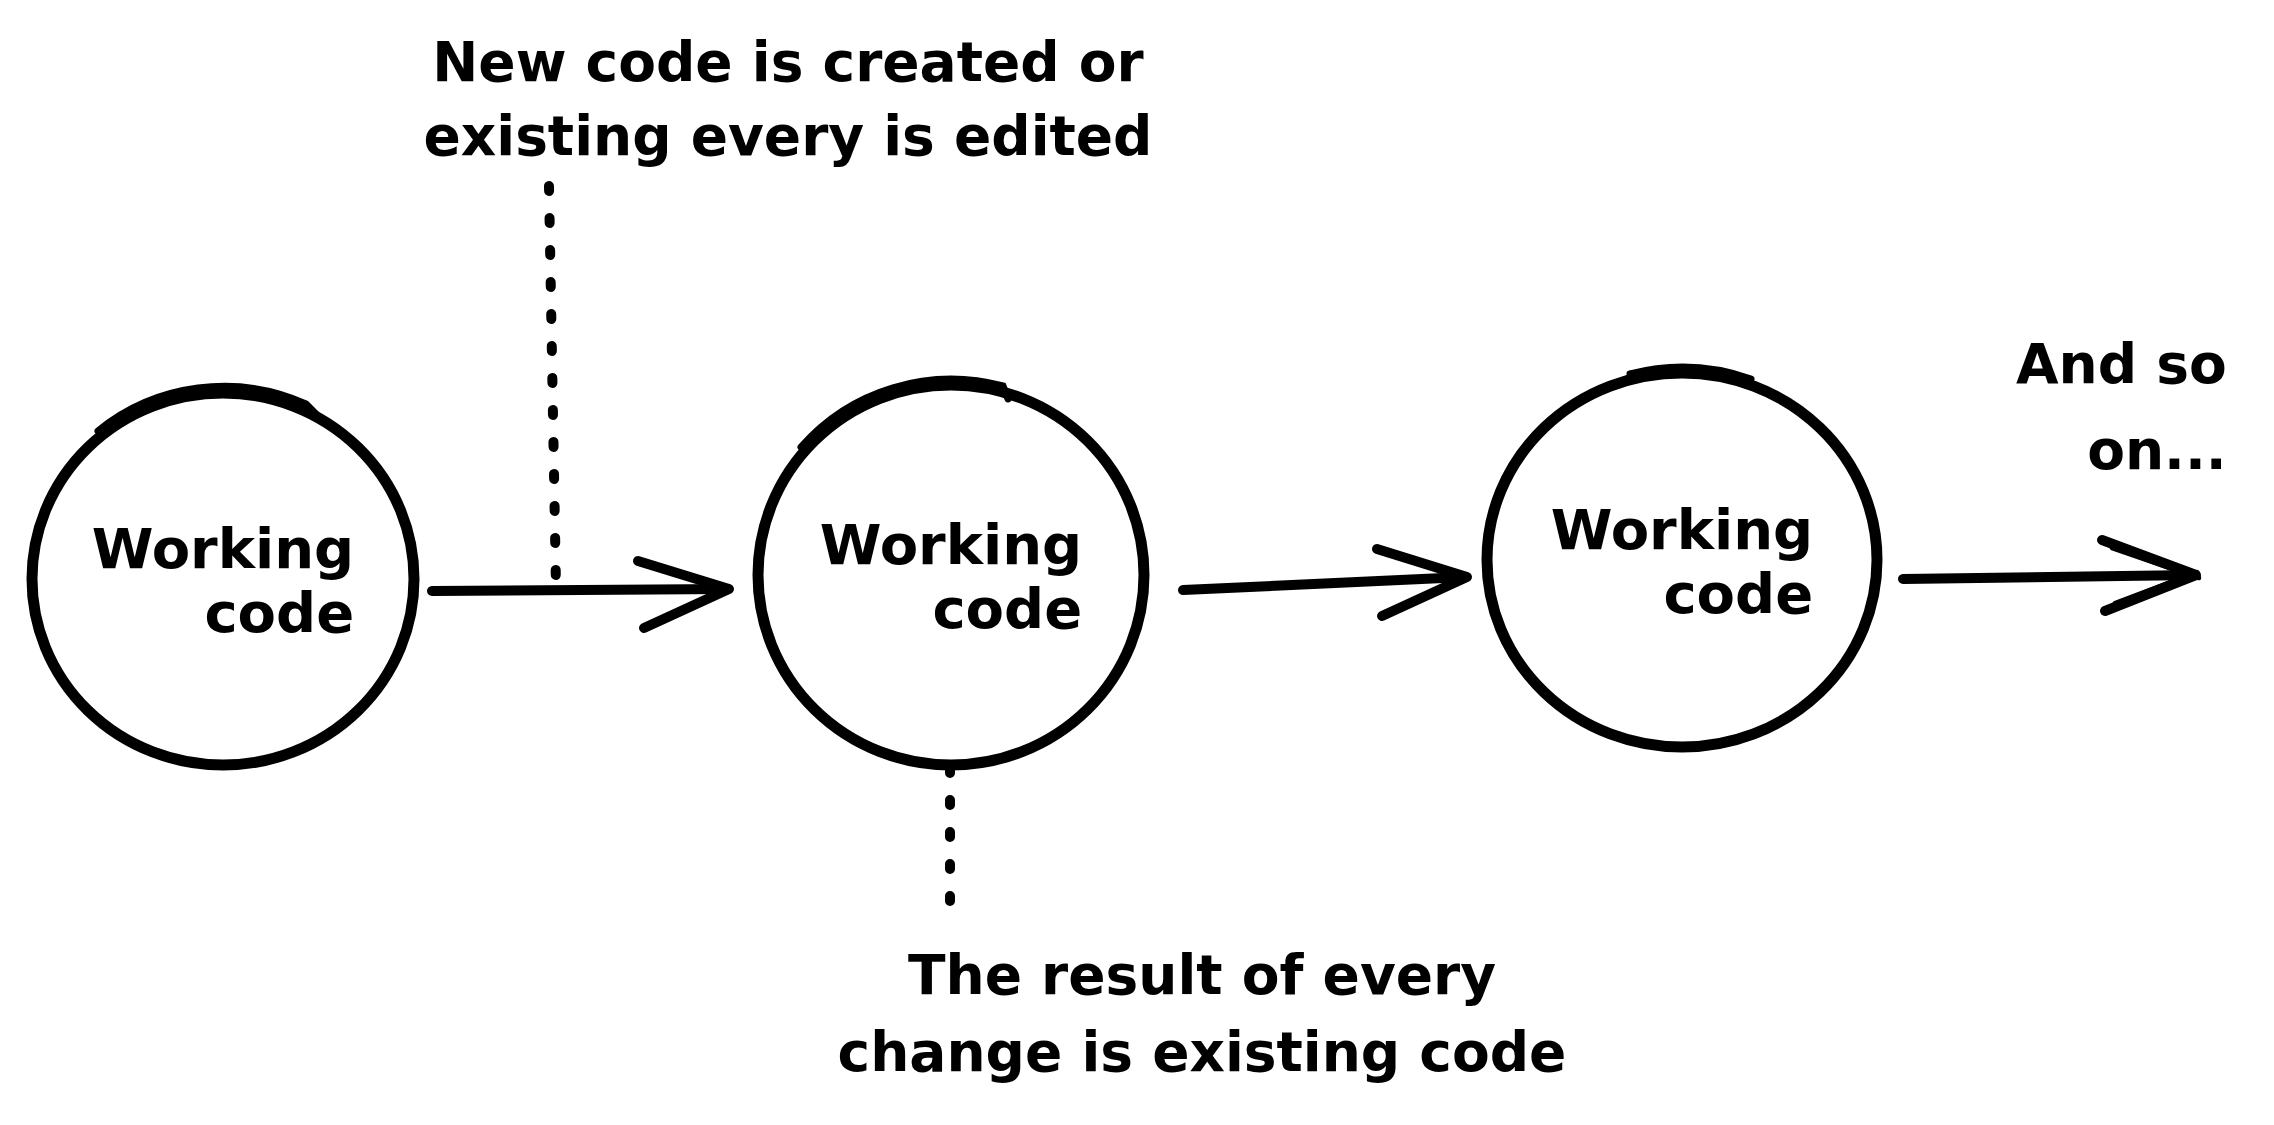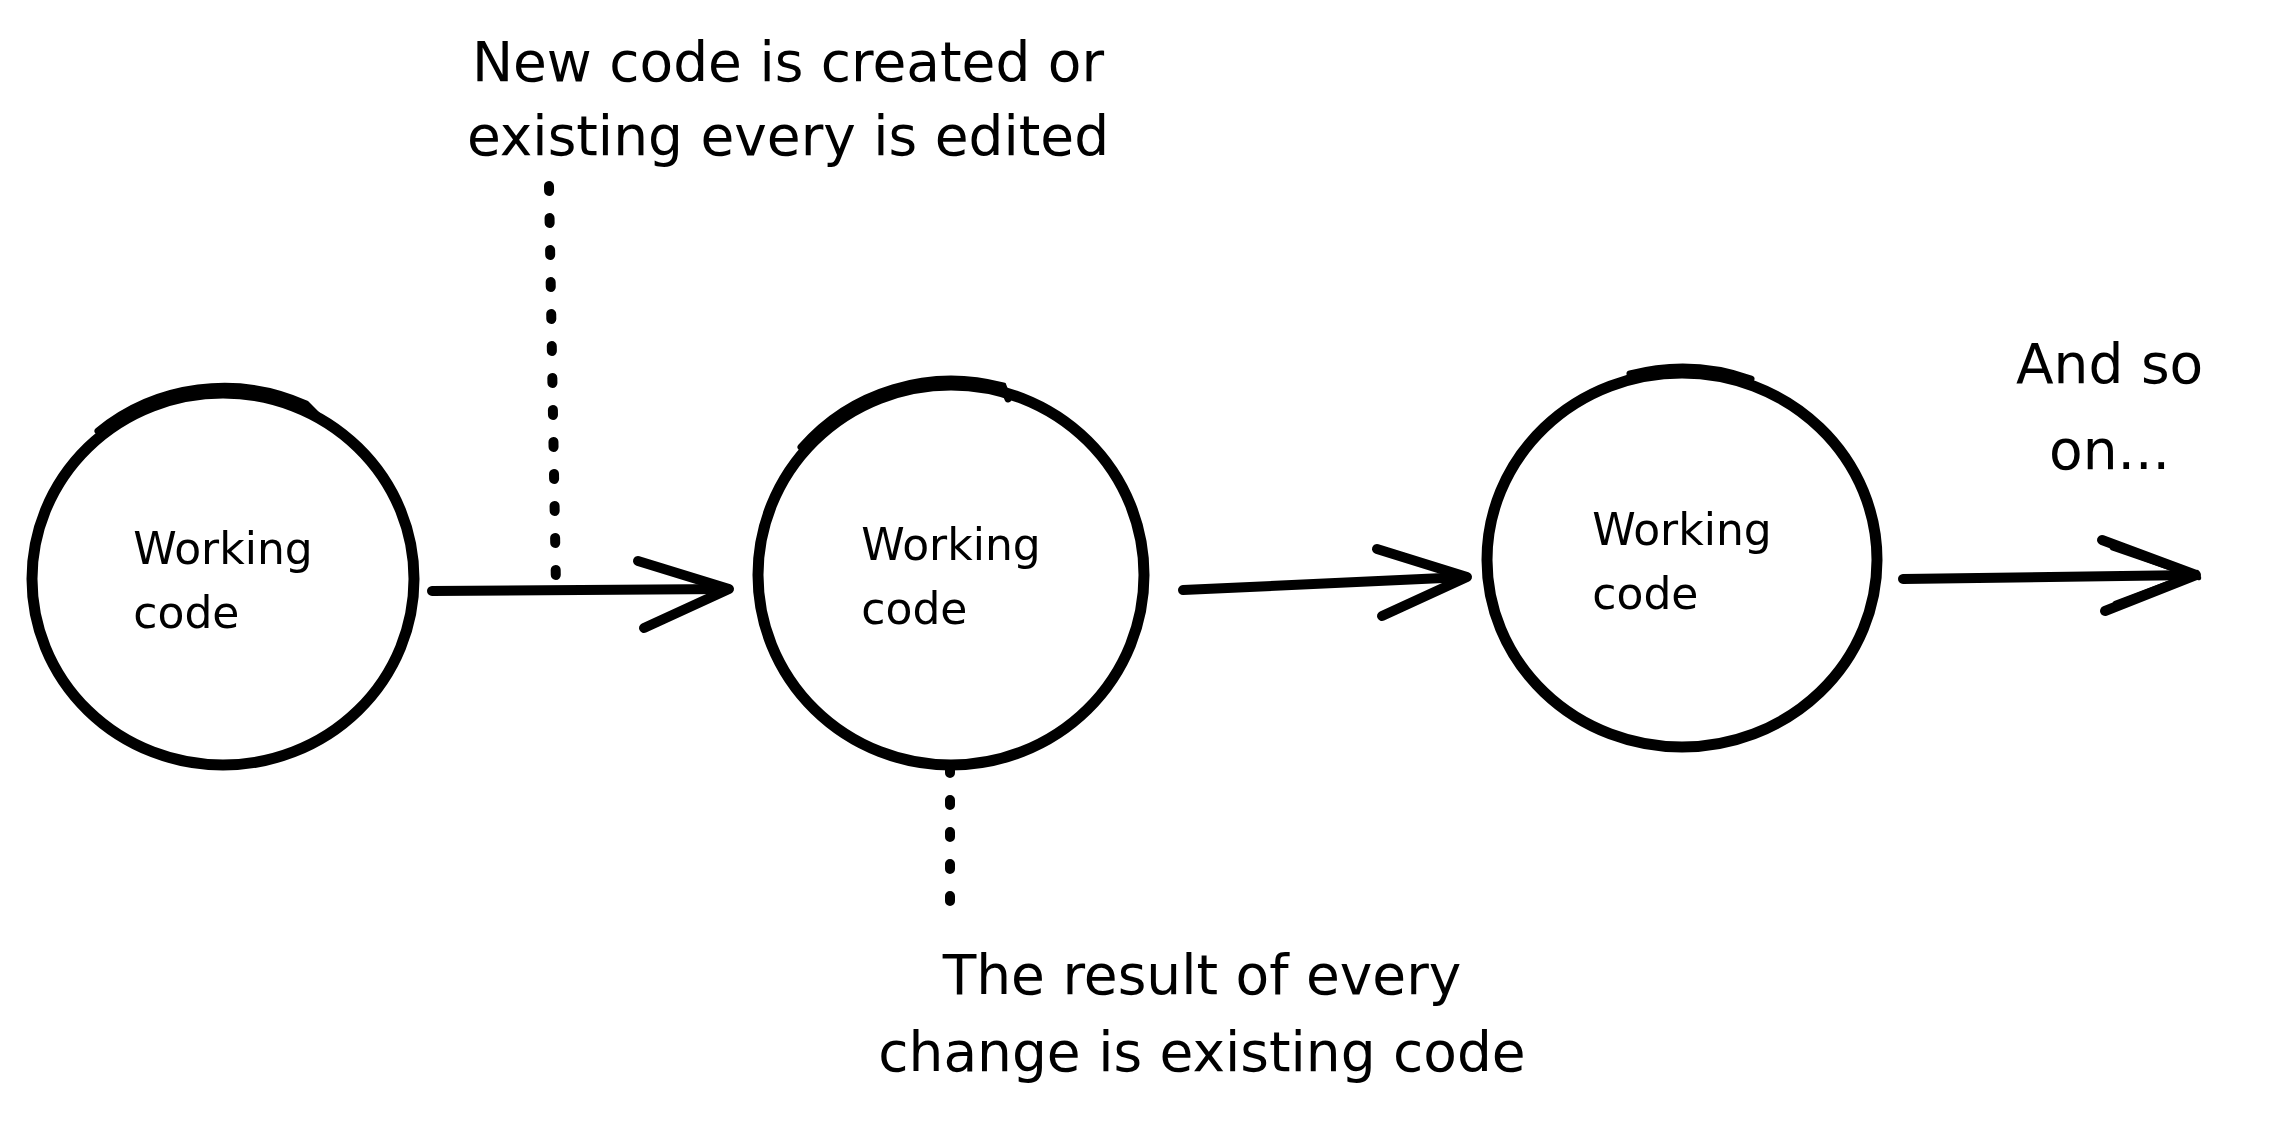--- a/index.html
+++ b/index.html
@@ -7,37 +7,37 @@
     position:relative;
     width:2274px;height:1125px;
     background:#ffffff;
     color:#000000;
     font-family:"DejaVu Sans", sans-serif;
     overflow:hidden;
   }
   .gfx{position:absolute;left:0;top:0;width:2274px;height:1125px;}
   .gfx *{stroke:#000000;fill:none;}
 
-  .txt{position:absolute;font-weight:normal;color:#000000;}
+  .txt{position:absolute;font-weight:bold;color:#000000;}
   .txt .ln{display:block;white-space:nowrap;}
 
   
   .node-label{
-    font-size:44px;line-height:64px;text-align:left;
+    font-size:56px;line-height:64px;text-align:right;
     transform:translate(-50%,-50%);
   }
   #node-label-1{left:223px;top:581px;}
   #node-label-2{left:951px;top:577px;}
   #node-label-3{left:1682px;top:562px;}
 
   
   .annotation{font-size:55px;}
   #anno-top{left:788px;top:25px;line-height:74px;text-align:center;transform:translateX(-50%);}
   #anno-bottom{left:1202px;top:937px;line-height:77px;text-align:center;transform:translateX(-50%);}
-  #anno-side{left:2016px;top:321px;line-height:86px;text-align:center;}
+  #anno-side{left:2016px;top:321px;line-height:86px;text-align:right;}
 </style>
 </head>
 <body>
 
 <div class="canvas">
 
   <svg class="gfx" viewBox="0 0 2274 1125">
 
     <g>
       <ellipse cx="223" cy="579" rx="191" ry="186" stroke-width="11"></ellipse>

